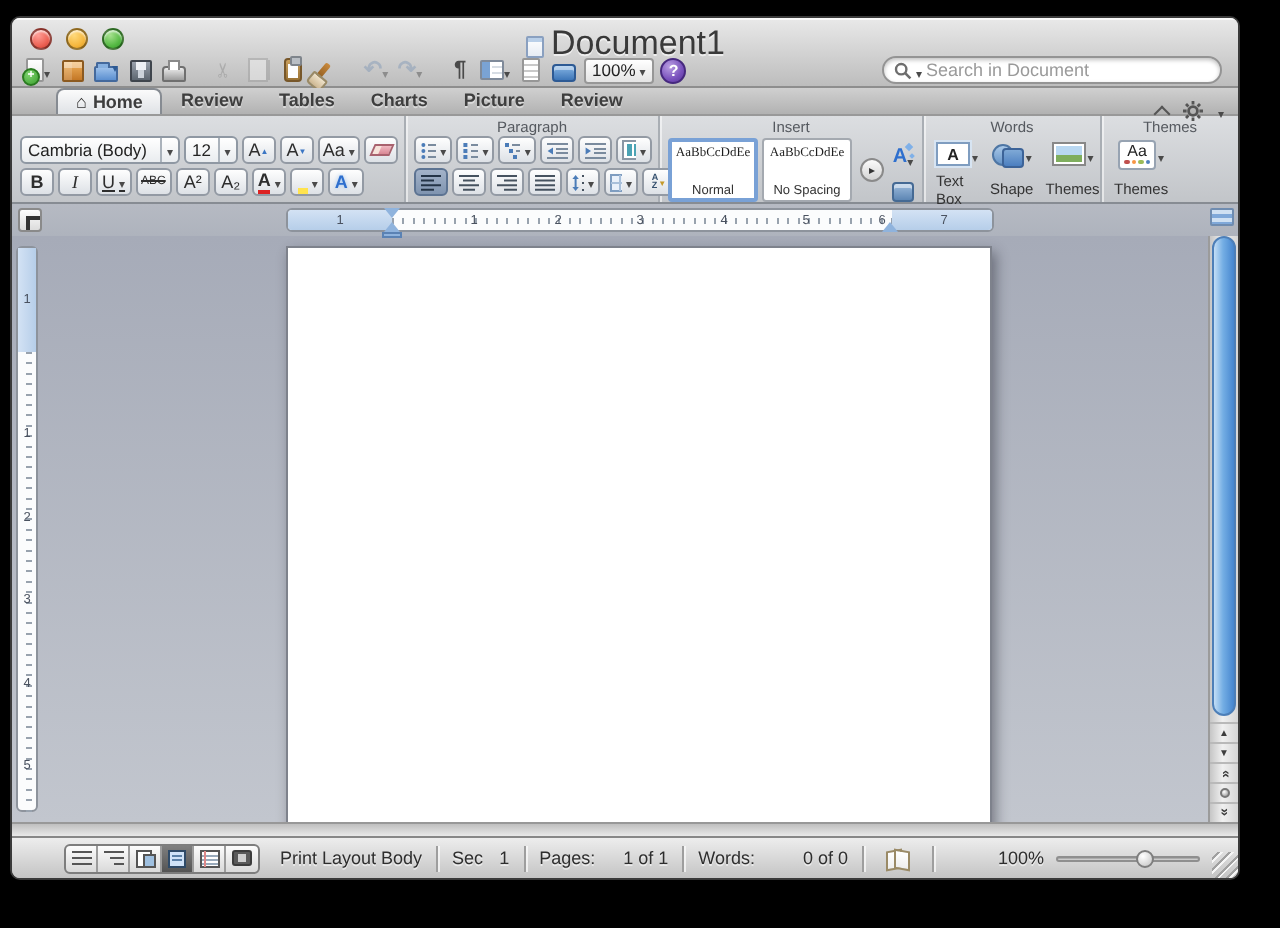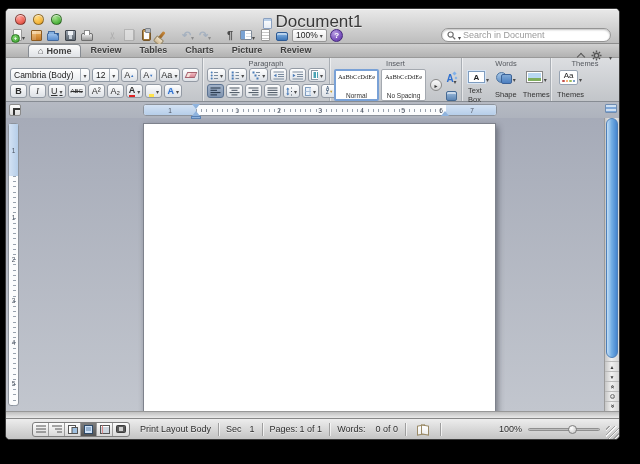--- a/index.html
+++ b/index.html
@@ -656,24 +656,24 @@
             <rect x="3" y="2" width="4" height="4" fill="#cfcfcf"></rect>
           </svg>
         </span>
     </span>
     <span class="slabel" style="margin-left:10px">Print Layout Body</span>
     <span class="sep"></span>
     <span class="slabel">Sec</span>
     <span class="slabel" style="margin-left:8px">1</span>
     <span class="sep"></span>
     <span class="slabel">Pages:</span>
-    <span class="slabel" style="margin-left:2px">1 of 1</span>
+    <span class="slabel" style="margin-left:14px">1 of 1</span>
     <span class="sep"></span>
     <span class="slabel">Words:</span>
-    <span class="slabel" style="margin-left:10px">0 of 0</span>
+    <span class="slabel" style="margin-left:24px">0 of 0</span>
     <span class="sep"></span>
     <span class="spell"></span>
     <span class="sep"></span>
     <span class="spacer"></span>
     <span class="slabel">100%</span>
     <span class="ztrack">
         <span class="zthumb"></span>
       </span>
     <span class="grip"></span>
   </div>

